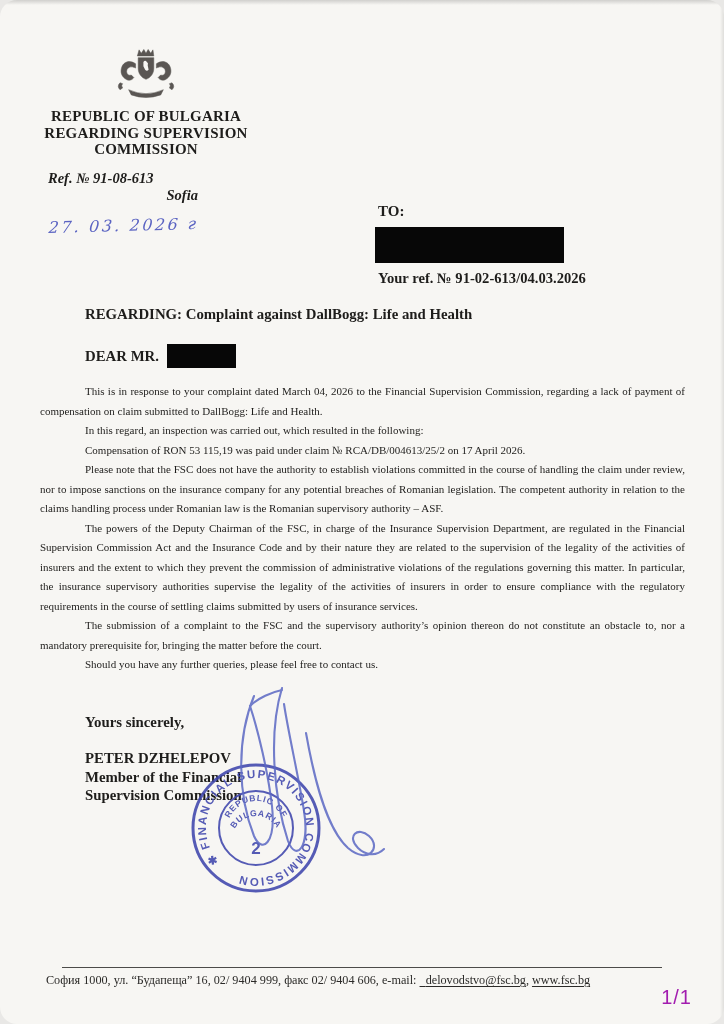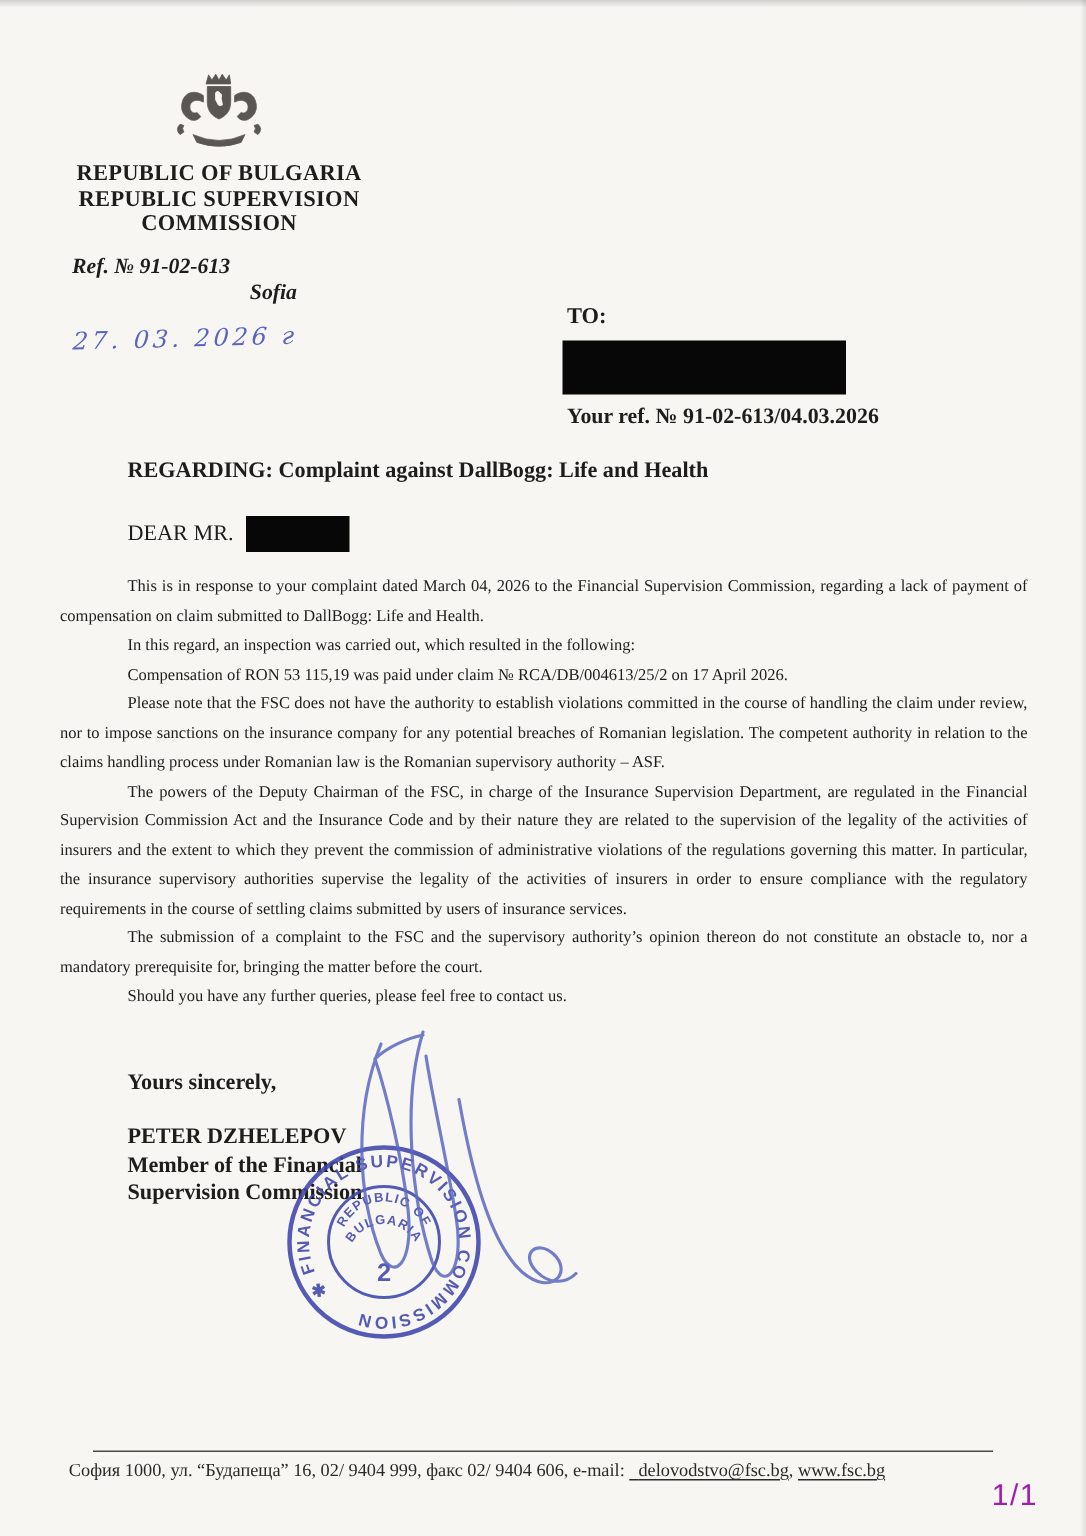--- a/index.html
+++ b/index.html
@@ -1,19 +1,19 @@
 <!DOCTYPE html>
 <html><head>
 <meta charset="utf-8">
 <style>
   html,body { margin:0; padding:0; background:#e9e8e6; }
   .page {
     position:relative; width:724px; height:1024px; margin:0 auto;
     background:#f7f6f3; overflow:hidden;
-    font-family:"Liberation Serif", serif; color:#1e1d1b;
+    font-family:"Liberation Serif", serif; color:#1e1d1b;border-radius:17px;
   }
   .page::before { 
     content:""; position:absolute; top:0; left:0; right:0; height:5px;
     background:linear-gradient(180deg, rgba(70,70,70,.22), rgba(70,70,70,0));
     pointer-events:none;
   }
   .page::after { 
     content:""; position:absolute; top:0; right:0; width:4px; height:100%;
     background:linear-gradient(270deg, rgba(60,60,60,.13), rgba(60,60,60,0));
     pointer-events:none;
@@ -34,21 +34,21 @@
     font-family:"DejaVu Serif", serif; white-space:nowrap; margin-top:1px;
   }
 
   
   .to-label { left:378px; top:203px; font-weight:bold; font-size:15px; }
   .redact-recipient { left:375px; top:227px; width:189px; height:36px; background:#070707; }
   .your-ref { left:378px; top:270px; font-weight:bold; font-size:14.6px; }
 
   
   .subject { left:85px; top:306px; font-weight:bold; font-size:14.8px; text-underline-offset:3px; }
-  .salutation { left:85px; top:344px; font-weight:normal; font-size:14.8px; display:flex; align-items:center; gap:8px; }
+  .salutation { left:85px; top:344px; font-weight:bold; font-size:14.8px; display:flex; align-items:center; gap:8px; }
   .redact-name { display:inline-block; width:69px; height:24px; background:#070707; }
 
   
   .body-text { left:40px; top:382px; width:645px; font-size:11px; line-height:19.5px; text-align:justify; }
   .body-text p { margin:0; text-indent:45px; }
 
   
   .valediction { left:85px; top:714px; font-weight:bold; font-size:14.8px; }
   .signer { left:85px; top:749px; font-weight:bold; font-size:14.8px; line-height:18.5px; }
 
@@ -80,26 +80,26 @@
         <path d="M51 15 h18 v12 c0 7 -4 11 -9 13 c-5 -2 -9 -6 -9 -13 z"></path>
         <path d="M48 22 c-7 -5 -14 -2 -16 4 c-2 6 0 11 5 14 c3 2 7 1 9 -2 l-3 -3 c-2 1 -4 0 -5 -2 c-1 -3 0 -6 3 -7 c2 -1 5 0 7 1 z"></path>
         <path d="M72 22 c7 -5 14 -2 16 4 c2 6 0 11 -5 14 c-3 2 -7 1 -9 -2 l3 -3 c2 1 4 0 5 -2 c1 -3 0 -6 -3 -7 c-2 -1 -5 0 -7 1 z"></path>
         <path d="M40 52 q20 9 40 0 l-3 6 q-17 6 -34 0 z"></path>
         <path d="M30 44 q-4 4 0 8 l3 -2 q-2 -3 0 -5 z"></path>
         <path d="M90 44 q4 4 0 8 l-3 -2 q2 -3 0 -5 z"></path>
       </g>
       <path d="M57 20 q2 -3 4 0 q2 1 1 4 l1 5 q-2 2 -4 0 l-2 -4 z" fill="#f7f6f3"></path>
     </svg>
     <div class="lh-line">REPUBLIC OF BULGARIA</div>
-    <div class="lh-line">REPUBLIC SUPERVISION</div>
+    <div class="lh-line">REGARDING SUPERVISION</div>
     <div class="lh-line">COMMISSION</div>
   </div>
 
   <div class="abs ref-block">
-    <div>Ref. № 91-02-613</div>
+    <div>Ref. № 91-08-613</div>
     <div class="sofia-row">
       <span>Sofia</span>
       <span class="hand-date">27. 03. 2026 г</span>
     </div>
   </div>
 
   <div class="abs to-label">TO:</div>
   <div class="abs redact-recipient"></div>
   <div class="abs your-ref">Your ref. № 91-02-613/04.03.2026</div>
 

